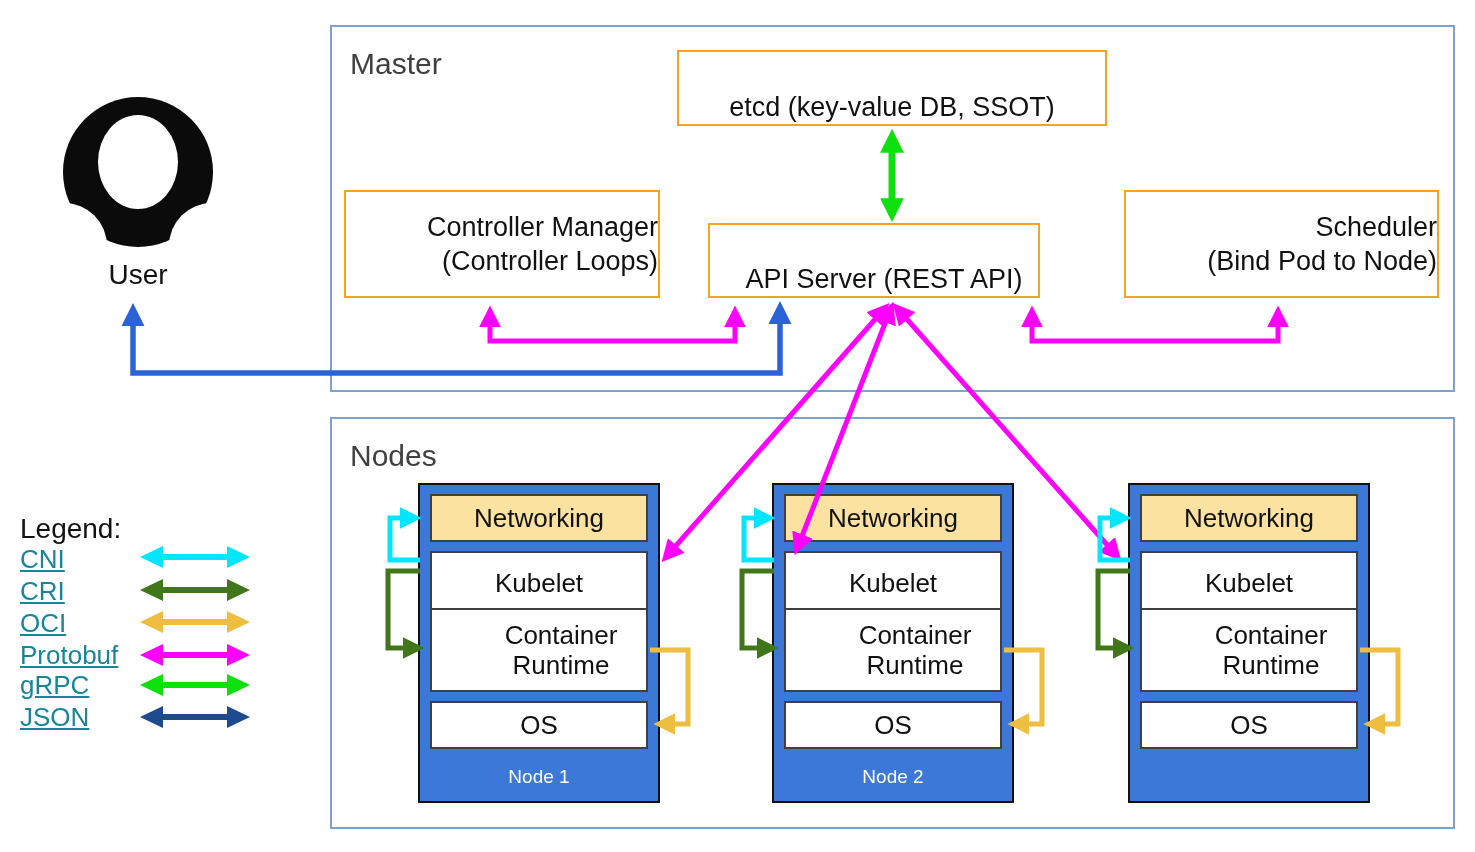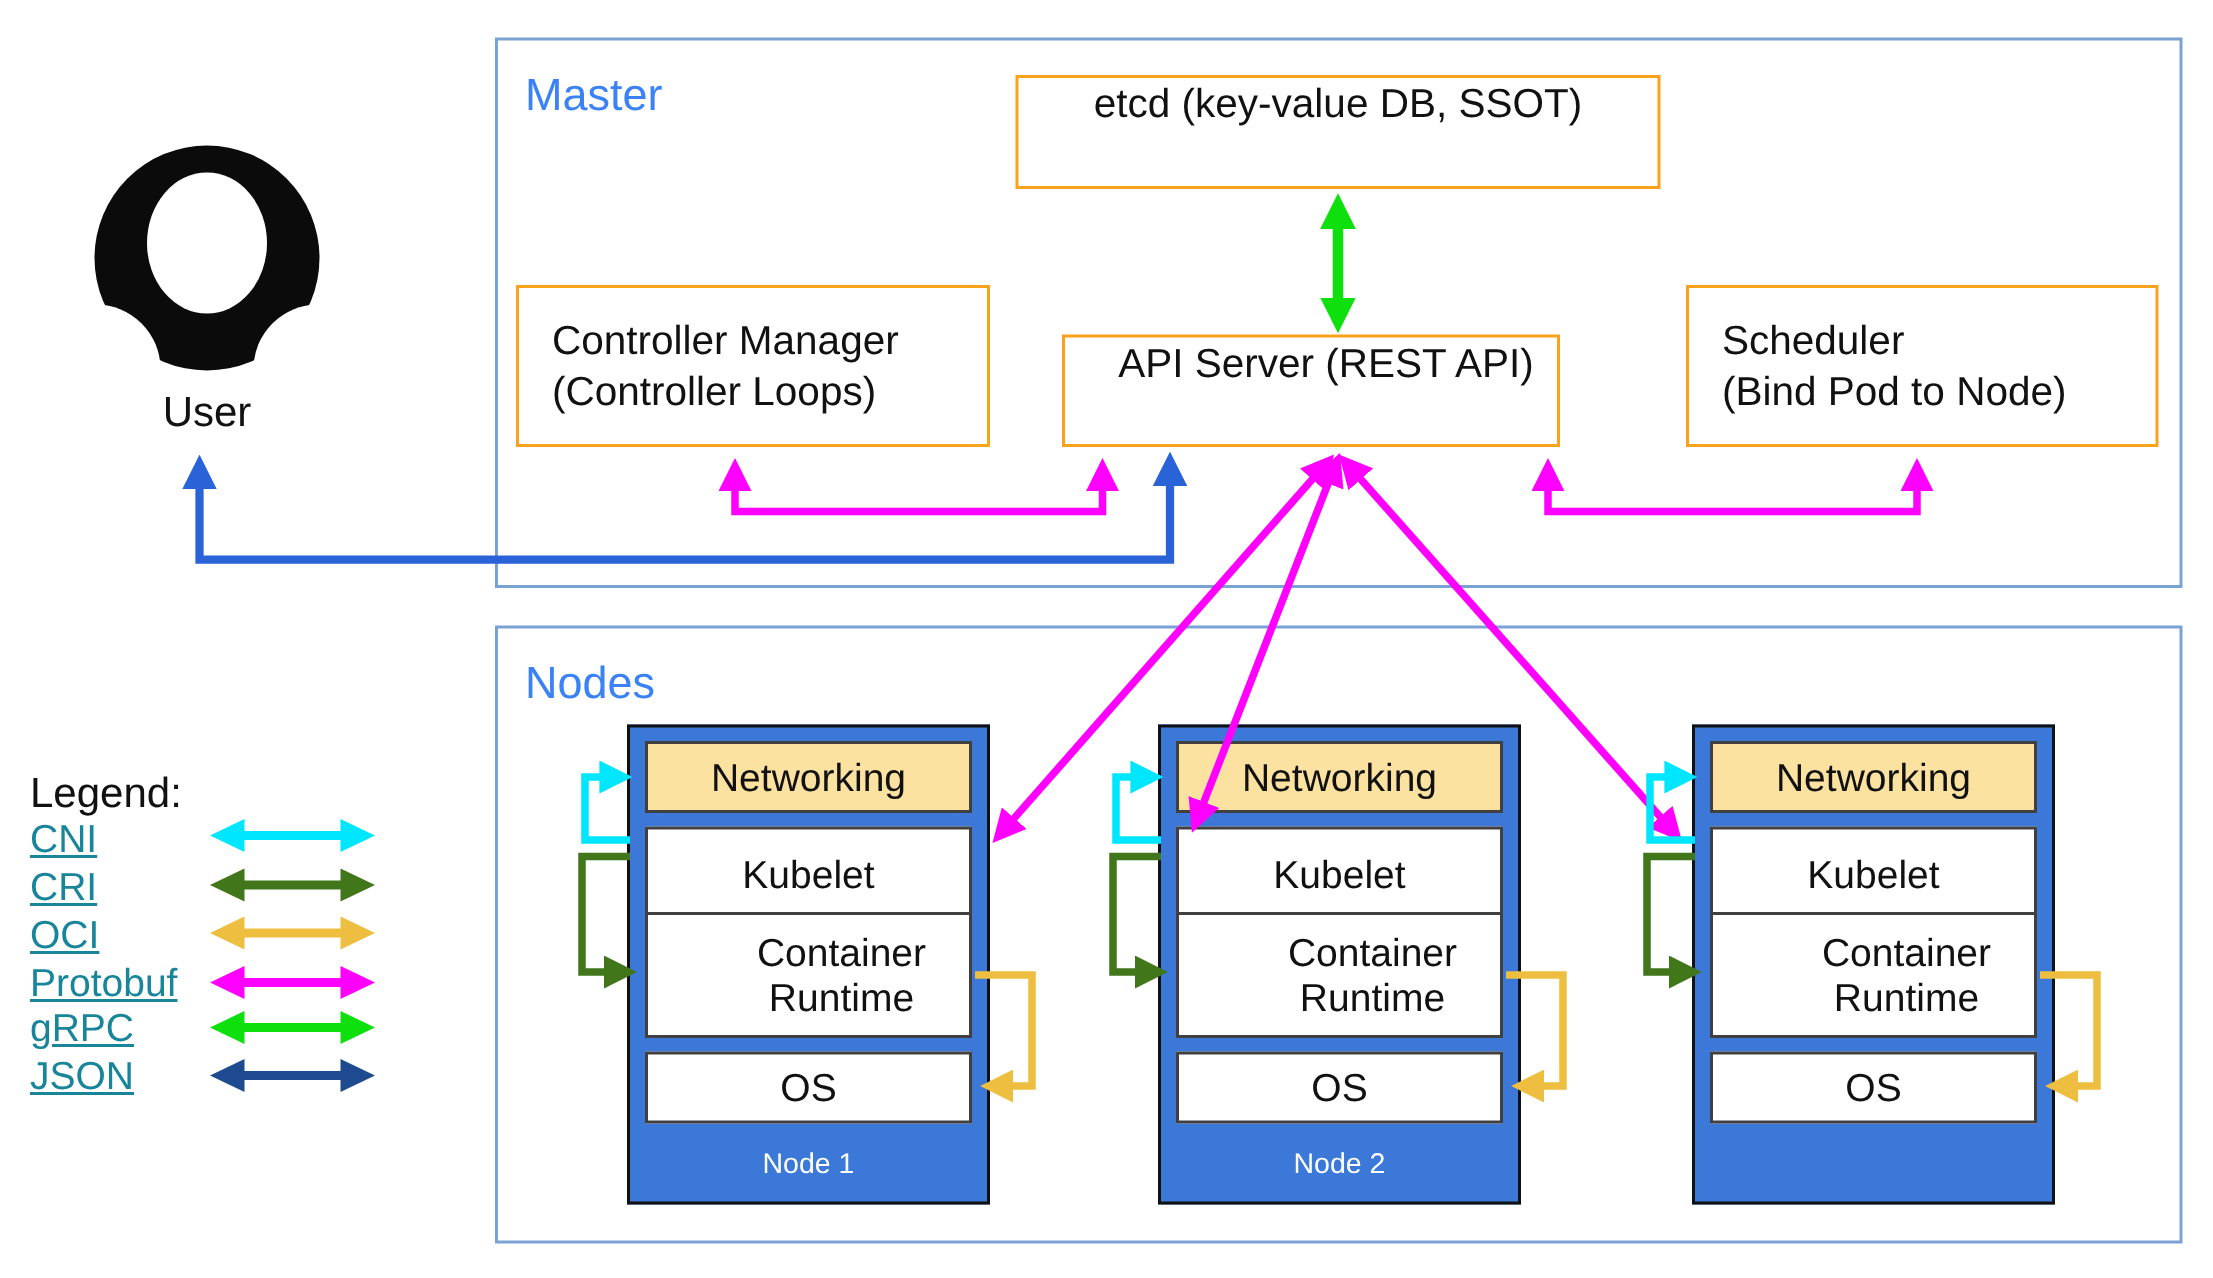--- a/index.html
+++ b/index.html
@@ -5,27 +5,27 @@
   html,body{margin:0;padding:0;background:#fff;}
   #stage{
     position:relative;width:1475px;height:852px;background:#fff;overflow:hidden;
     font-family:"Liberation Sans",sans-serif;color:#111;
   }
   .abs{position:absolute;}
   .section-box{
     position:absolute;border:2px solid #7AA3D4;background:transparent;box-sizing:border-box;
   }
   .section-title{
-    position:absolute;left:18px;top:20px;font-size:30px;line-height:34px;color:#3b82f6;
+    position:absolute;left:18px;top:20px;font-size:30px;line-height:34px;color:#404040;
   }
   .comp-box{
     position:absolute;border:2px solid #F9A21B;background:#fff;box-sizing:border-box;
-    font-size:27px;line-height:34px;color:#111;
-  }
-  .comp-center{display:flex;align-items:flex-start;justify-content:center;text-align:center;}
+    font-size:27px;line-height:34px;color:#111;align-items:flex-end;
+  }
+  .comp-center{display:flex;align-items:flex-end;justify-content:center;text-align:center;}
   .comp-left{display:flex;flex-direction:column;justify-content:center;padding-left:22px;}
   .node-box{
     position:absolute;width:242px;height:320px;background:#3C78D8;border:2px solid #111;
     box-sizing:border-box;
   }
   .layer{
     position:absolute;left:10px;right:10px;border:2px solid #404040;background:#fff;
     box-sizing:border-box;display:flex;align-items:center;justify-content:center;
     text-align:center;font-size:26px;line-height:30px;color:#111;
   }

